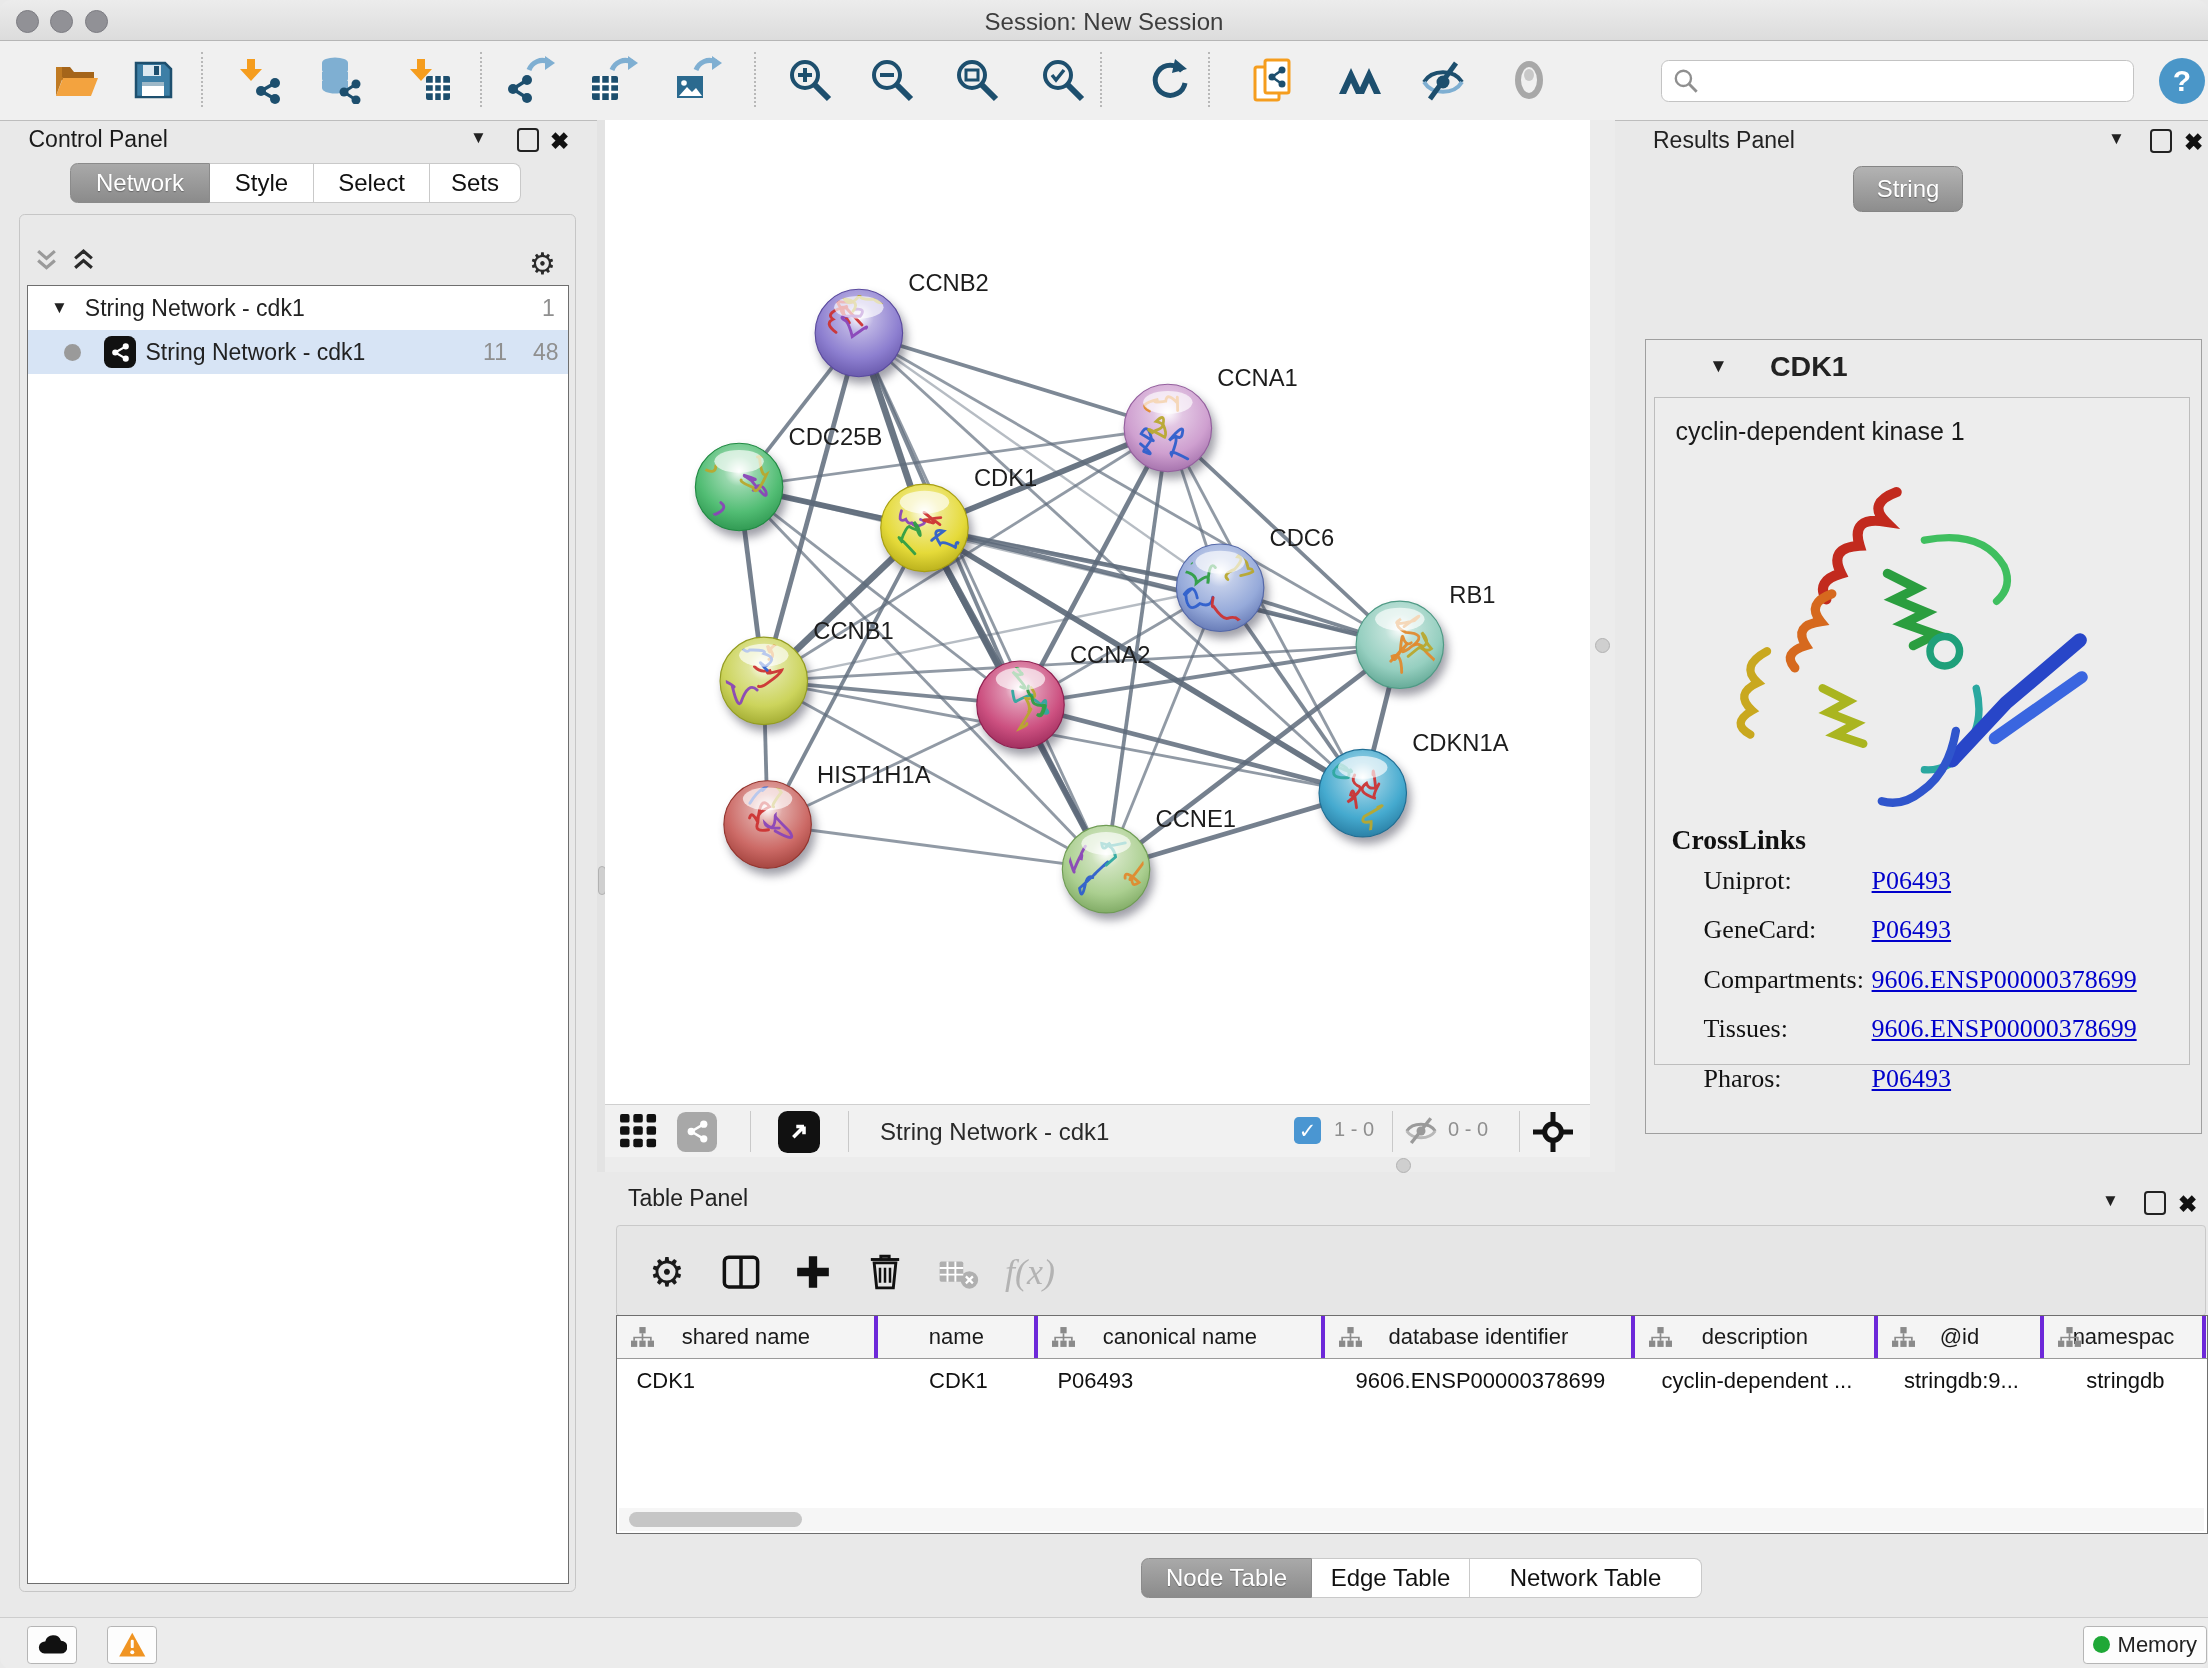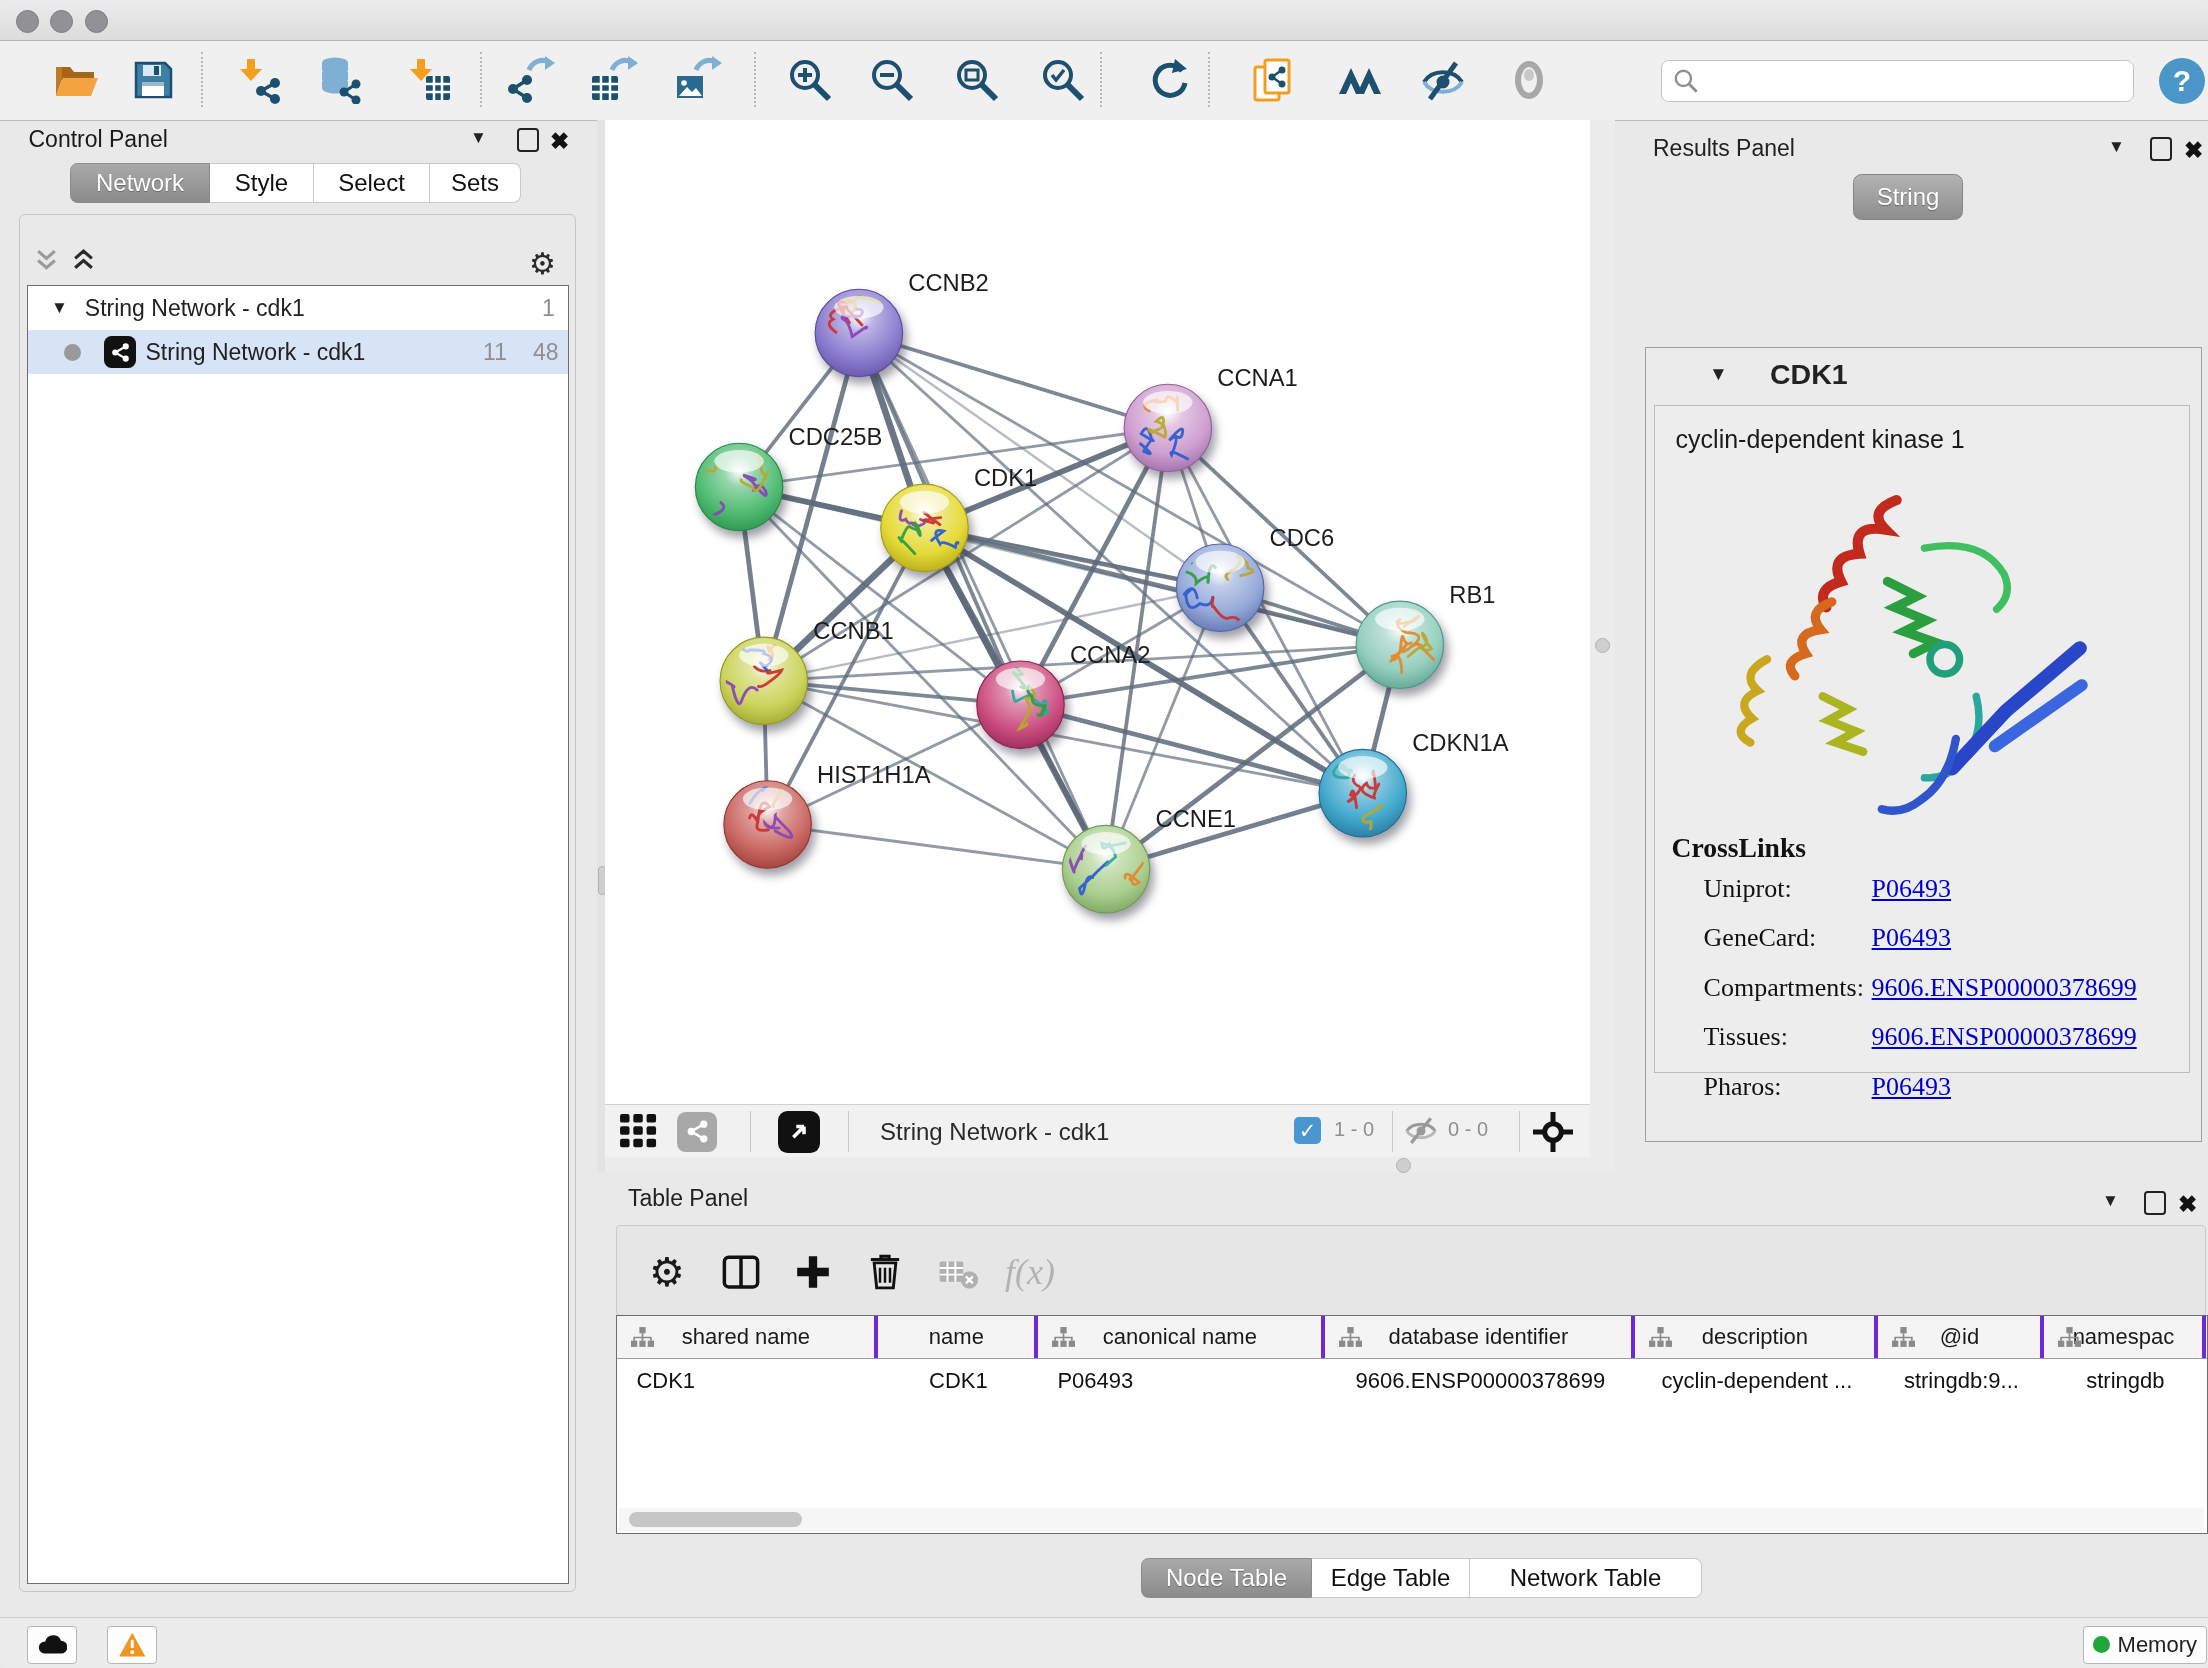--- a/index.html
+++ b/index.html
@@ -40,21 +40,21 @@
   .split-v{top:120px;width:7.6px;background:#e3e3e3;}
   .handle{background:#cfcfcf;border:1px solid #b2b2b2;border-radius:7.6px;}
   
   #graph-svg{left:605px;top:120px;background:#fff;}
   #netbar{left:605px;top:1104px;width:985px;height:52px;background:#f1f1f1;border-top:1px solid #cfcfcf;}
   .nb-sep{top:5.7px;width:0;height:41px;border-left:1px solid #c9c9c9;}
   #netbar-title{left:95px;top:13.3px;font-size:24px;color:#2a2a2a;}
   .nb-count{top:13.3px;font-size:20px;color:#8f8f8f;}
   #nb-check{left:689px;top:12.4px;width:27px;height:27px;background:#4a96d2;border-radius:4.8px;color:#fff;font-size:21px;display:flex;align-items:center;justify-content:center;}
   
-  #rp{left:1615px;top:120px;width:593px;height:1052px;margin-top:8px;}
+  #rp{left:1615px;top:120px;width:593px;height:1052px;}
   #rp-title{left:38px;top:6.7px;font-size:23px;}
   #rp-tab{left:238px;top:46px;width:108px;height:44px;background:linear-gradient(#b3b3b3,#8d8d8d);border:1px solid #858585;border-radius:8.6px;color:#fff;font-size:24px;display:flex;align-items:center;justify-content:center;text-shadow:0 1px 1px #666;cursor:pointer;}
   #rp-box1{left:30px;top:116px;width:554px;height:97px;background:#ebebeb;border:1.9px solid #bdbdbd;border-radius:3.8px;}
   .rp-btn{top:25px;height:48px;background:linear-gradient(#ffffff,#f0f0f0);border:1px solid #c9c9c9;border-radius:9.5px;font-size:25px;display:flex;align-items:center;justify-content:center;cursor:pointer;}
   #cdk1-box{left:30px;top:219px;width:555px;height:793px;background:#ebebeb;border:1.9px solid #9f9f9f;}
   #cdk1-head{left:0;top:0;width:100%;height:57px;}
   #cdk1-inner{left:7.6px;top:57px;width:536px;height:668px;background:#ededed;border:1.9px solid #bdbdbd;box-sizing:border-box;}
   #gene-desc{left:21px;top:19px;font-size:25px;color:#1a1a1a;}
   #crosslinks-title{left:17px;top:426px;font-family:"Liberation Serif",serif;font-weight:bold;font-size:27.6px;color:#111;}
   .xl-row{position:absolute;left:49px;font-family:"Liberation Serif",serif;font-size:26px;color:#111;}
@@ -80,20 +80,21 @@
   #memory-btn{left:2083px;width:122px;gap:7.6px;font-size:22px;}
   .dot-green{width:17px;height:17px;border-radius:50%;background:#1fa837;}
 </style>
 </head>
 <body>
 
 <div id="titlebar" class="abs">
   <div class="tl abs" style="left:16px"></div>
   <div class="tl abs" style="left:50px"></div>
   <div class="tl abs" style="left:85px"></div>
+  <div id="win-title" class="abs">Session: New Session</div>
 </div>
 
 <div id="toolbar" class="abs">
   <div class="tb-btn abs" style="left:48px">
     <svg viewBox="0 0 48 48">
         <path d="M5 11h14l4 5h20v8H5z" fill="#a5651a"></path>
         <path d="M5 40l7-18h35l-7 18z" fill="#f3a33f"></path>
         <path d="M5 11v29l7-19h-1V11z" fill="#c07a22"></path>
       </svg>
   </div>

